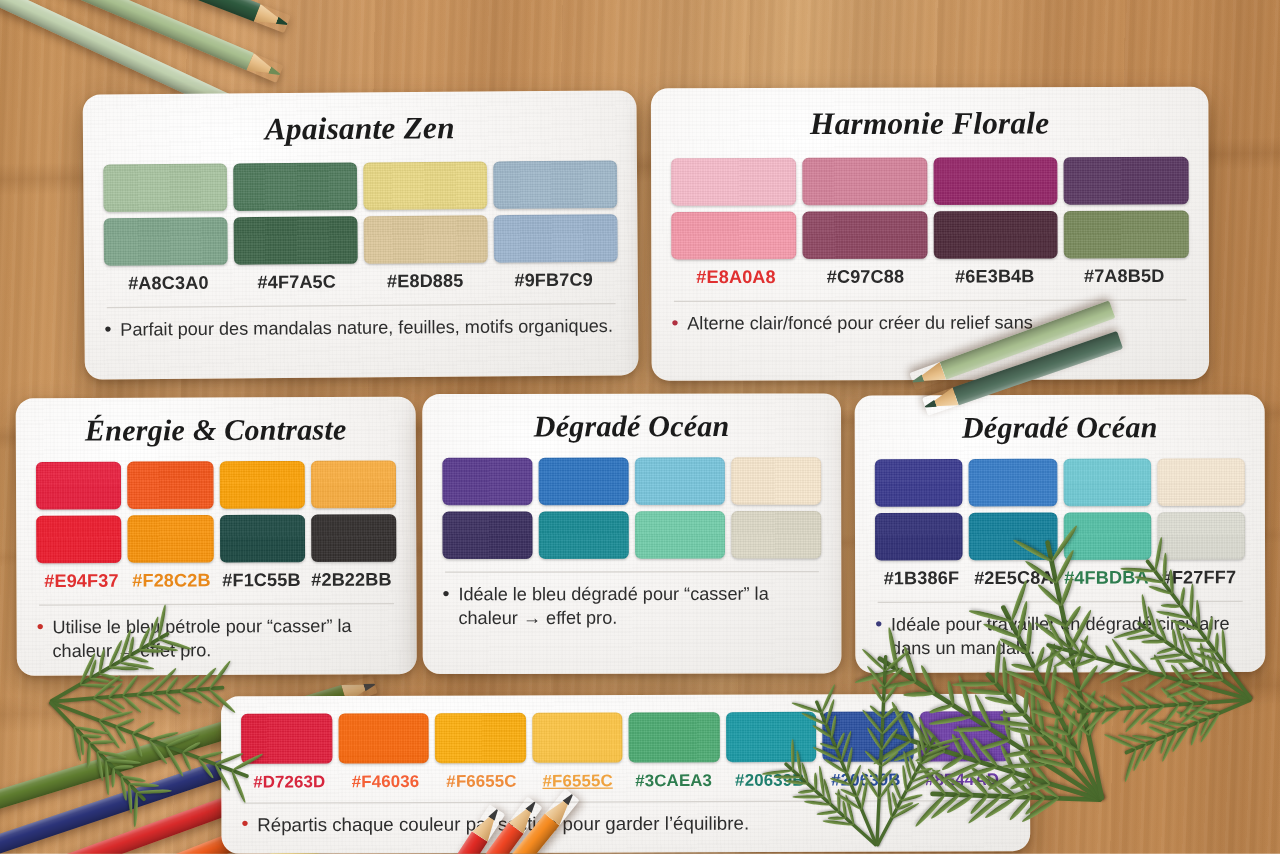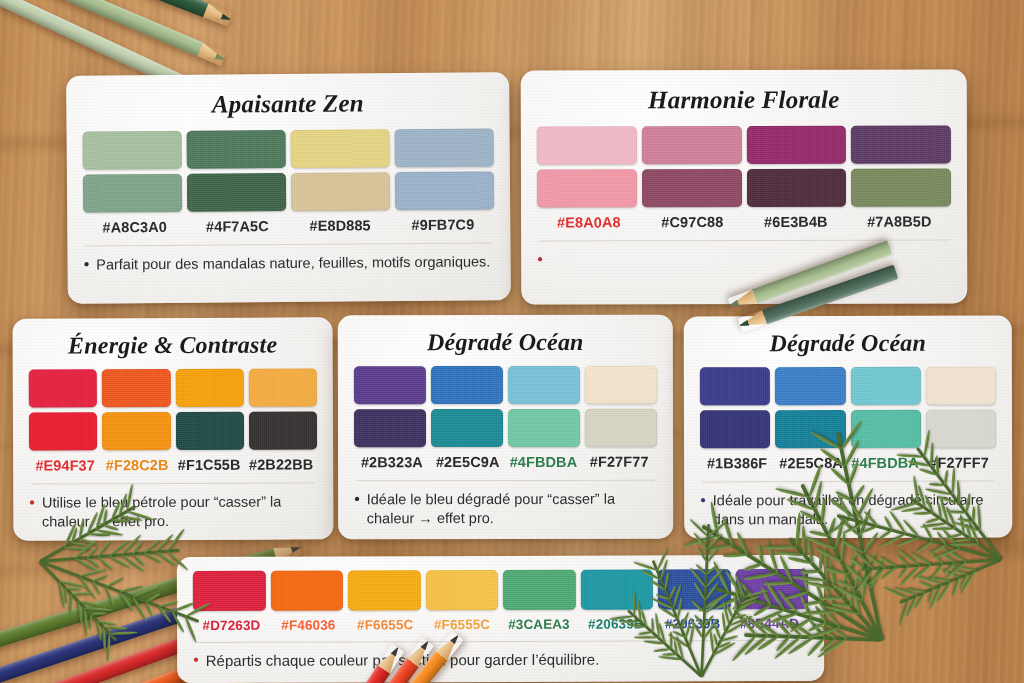--- a/index.html
+++ b/index.html
@@ -284,20 +284,21 @@
     </div>
   <div class="hex-row" style="grid-template-columns: repeat(4, 1fr);">
       <div class="hex" style="color: rgb(224, 48, 48);">#E8A0A8</div>
       <div class="hex" style="color: rgb(43, 43, 43);">#C97C88</div>
       <div class="hex" style="color: rgb(43, 43, 43);">#6E3B4B</div>
       <div class="hex" style="color: rgb(43, 43, 43);">#7A8B5D</div>
     </div>
   <div class="divider"></div>
   <div class="note">
     <span class="bullet" style="color: rgb(176, 48, 64);">•</span>
+    <span>Alterne clair/foncé pour créer du relief sans</span>
   </div>
 </div>
 
 <div class="card" id="card-energie">
   <div class="card-title">Énergie &amp; Contraste</div>
   <div class="swatch-grid" style="grid-template-columns: repeat(4, 1fr);">
       <div class="swatch" style="background: rgb(232, 32, 63);"></div>
       <div class="swatch" style="background: rgb(244, 87, 28);"></div>
       <div class="swatch" style="background: rgb(251, 162, 8);"></div>
       <div class="swatch" style="background: rgb(249, 174, 66);"></div>
@@ -324,26 +325,20 @@
   <div class="swatch-grid" style="grid-template-columns: repeat(4, 1fr);">
       <div class="swatch" style="background: rgb(90, 60, 142);"></div>
       <div class="swatch" style="background: rgb(46, 116, 192);"></div>
       <div class="swatch" style="background: rgb(121, 197, 220);"></div>
       <div class="swatch" style="background: rgb(247, 231, 206);"></div>
       <div class="swatch" style="background: rgb(60, 48, 96);"></div>
       <div class="swatch" style="background: rgb(27, 140, 150);"></div>
       <div class="swatch" style="background: rgb(113, 204, 169);"></div>
       <div class="swatch" style="background: rgb(220, 216, 198);"></div>
     </div>
-  <div class="hex-row" style="grid-template-columns: repeat(4, 1fr);">
-      <div class="hex" style="color: rgb(43, 43, 43);">#2B323A</div>
-      <div class="hex" style="color: rgb(43, 43, 43);">#2E5C9A</div>
-      <div class="hex" style="color: rgb(46, 125, 79);">#4FBDBA</div>
-      <div class="hex" style="color: rgb(43, 43, 43);">#F27F77</div>
-    </div>
   <div class="divider"></div>
   <div class="note">
     <span class="bullet" style="color: rgb(43, 43, 43);">•</span>
     <span>Idéale le bleu dégradé pour “casser” la chaleur → effet pro.</span>
   </div>
 </div>
 
 <div class="card" id="card-ocean2">
   <div class="card-title">Dégradé Océan</div>
   <div class="swatch-grid" style="grid-template-columns: repeat(4, 1fr);">
@@ -377,21 +372,21 @@
       <div class="swatch" style="background: rgb(251, 196, 69);"></div>
       <div class="swatch" style="background: rgb(79, 172, 116);"></div>
       <div class="swatch" style="background: rgb(28, 154, 166);"></div>
       <div class="swatch" style="background: rgb(43, 80, 160);"></div>
       <div class="swatch" style="background: rgb(111, 63, 168);"></div>
     </div>
   <div class="hex-row" style="grid-template-columns: repeat(8, 1fr);">
       <div class="hex" style="color: rgb(215, 38, 61);">#D7263D</div>
       <div class="hex" style="color: rgb(244, 96, 54);">#F46036</div>
       <div class="hex" style="color: rgb(238, 140, 60);">#F6655C</div>
-      <div class="hex" style="color: rgb(239, 162, 63);">#F6555C</div>
+      <div class="hex" style="color: rgb(239, 162, 63); text-decoration: underline;">#F6555C</div>
       <div class="hex" style="color: rgb(46, 125, 79);">#3CAEA3</div>
       <div class="hex" style="color: rgb(31, 127, 110);">#20639B</div>
       <div class="hex" style="color: rgb(43, 80, 160);">#20639B</div>
       <div class="hex" style="color: rgb(111, 63, 168);">#8E44AD</div>
     </div>
   <div class="divider"></div>
   <div class="note">
     <span class="bullet" style="color: rgb(200, 48, 42);">•</span>
     <span>Répartis chaque couleur par section pour garder l’équilibre.</span>
   </div>

